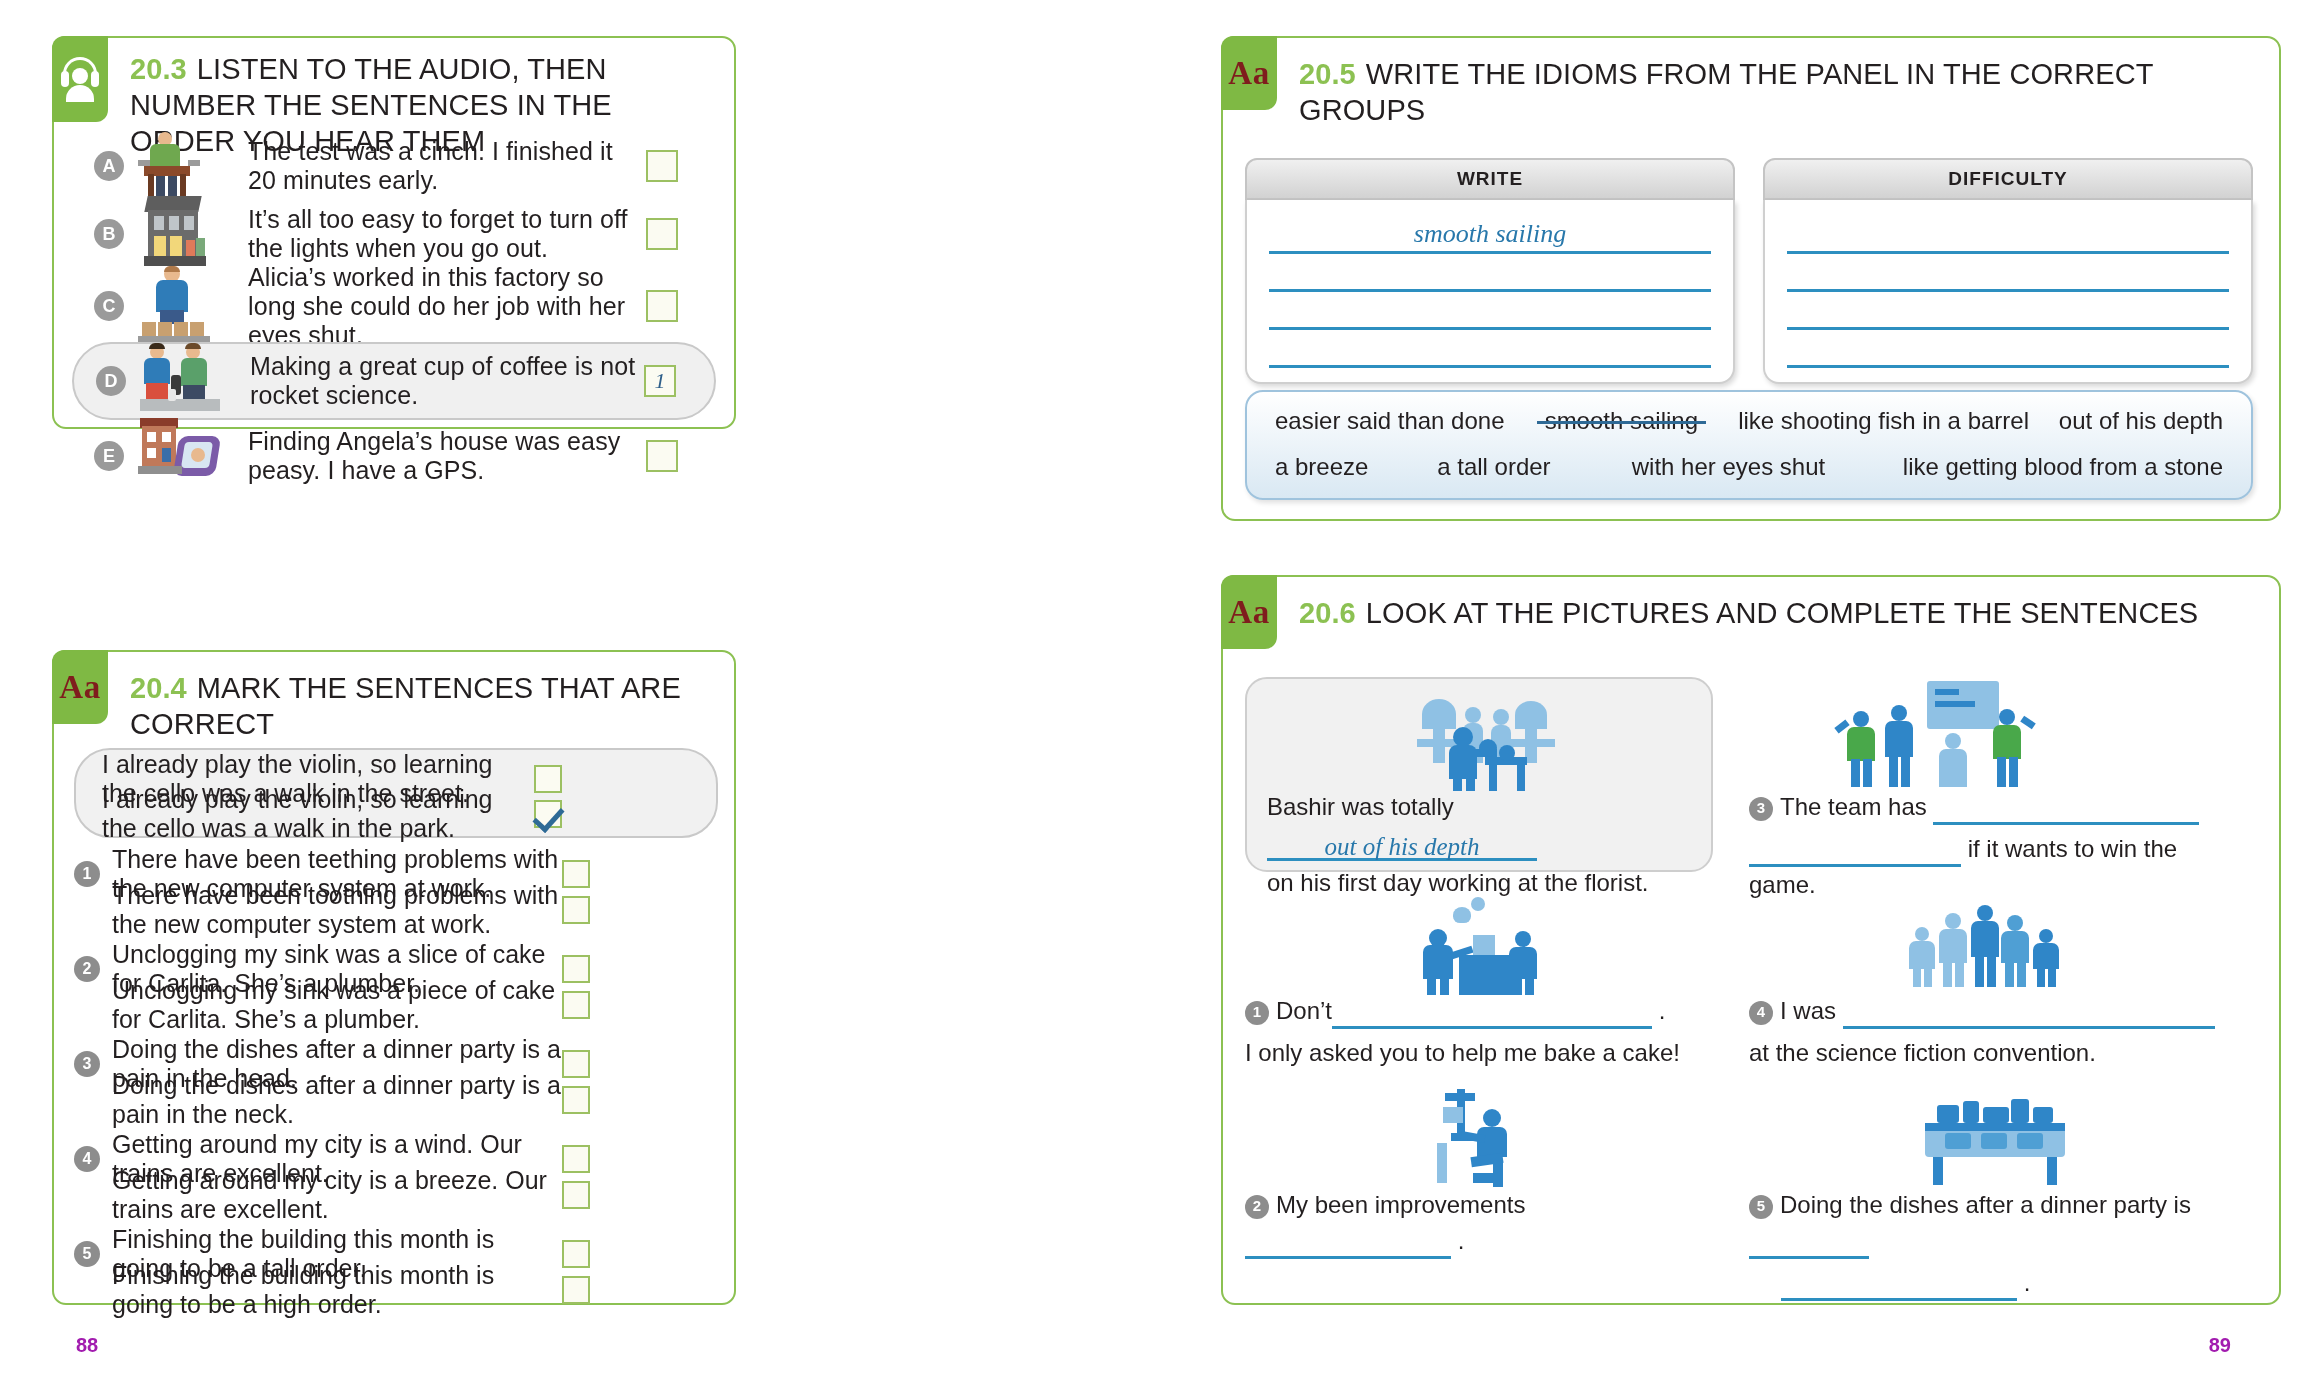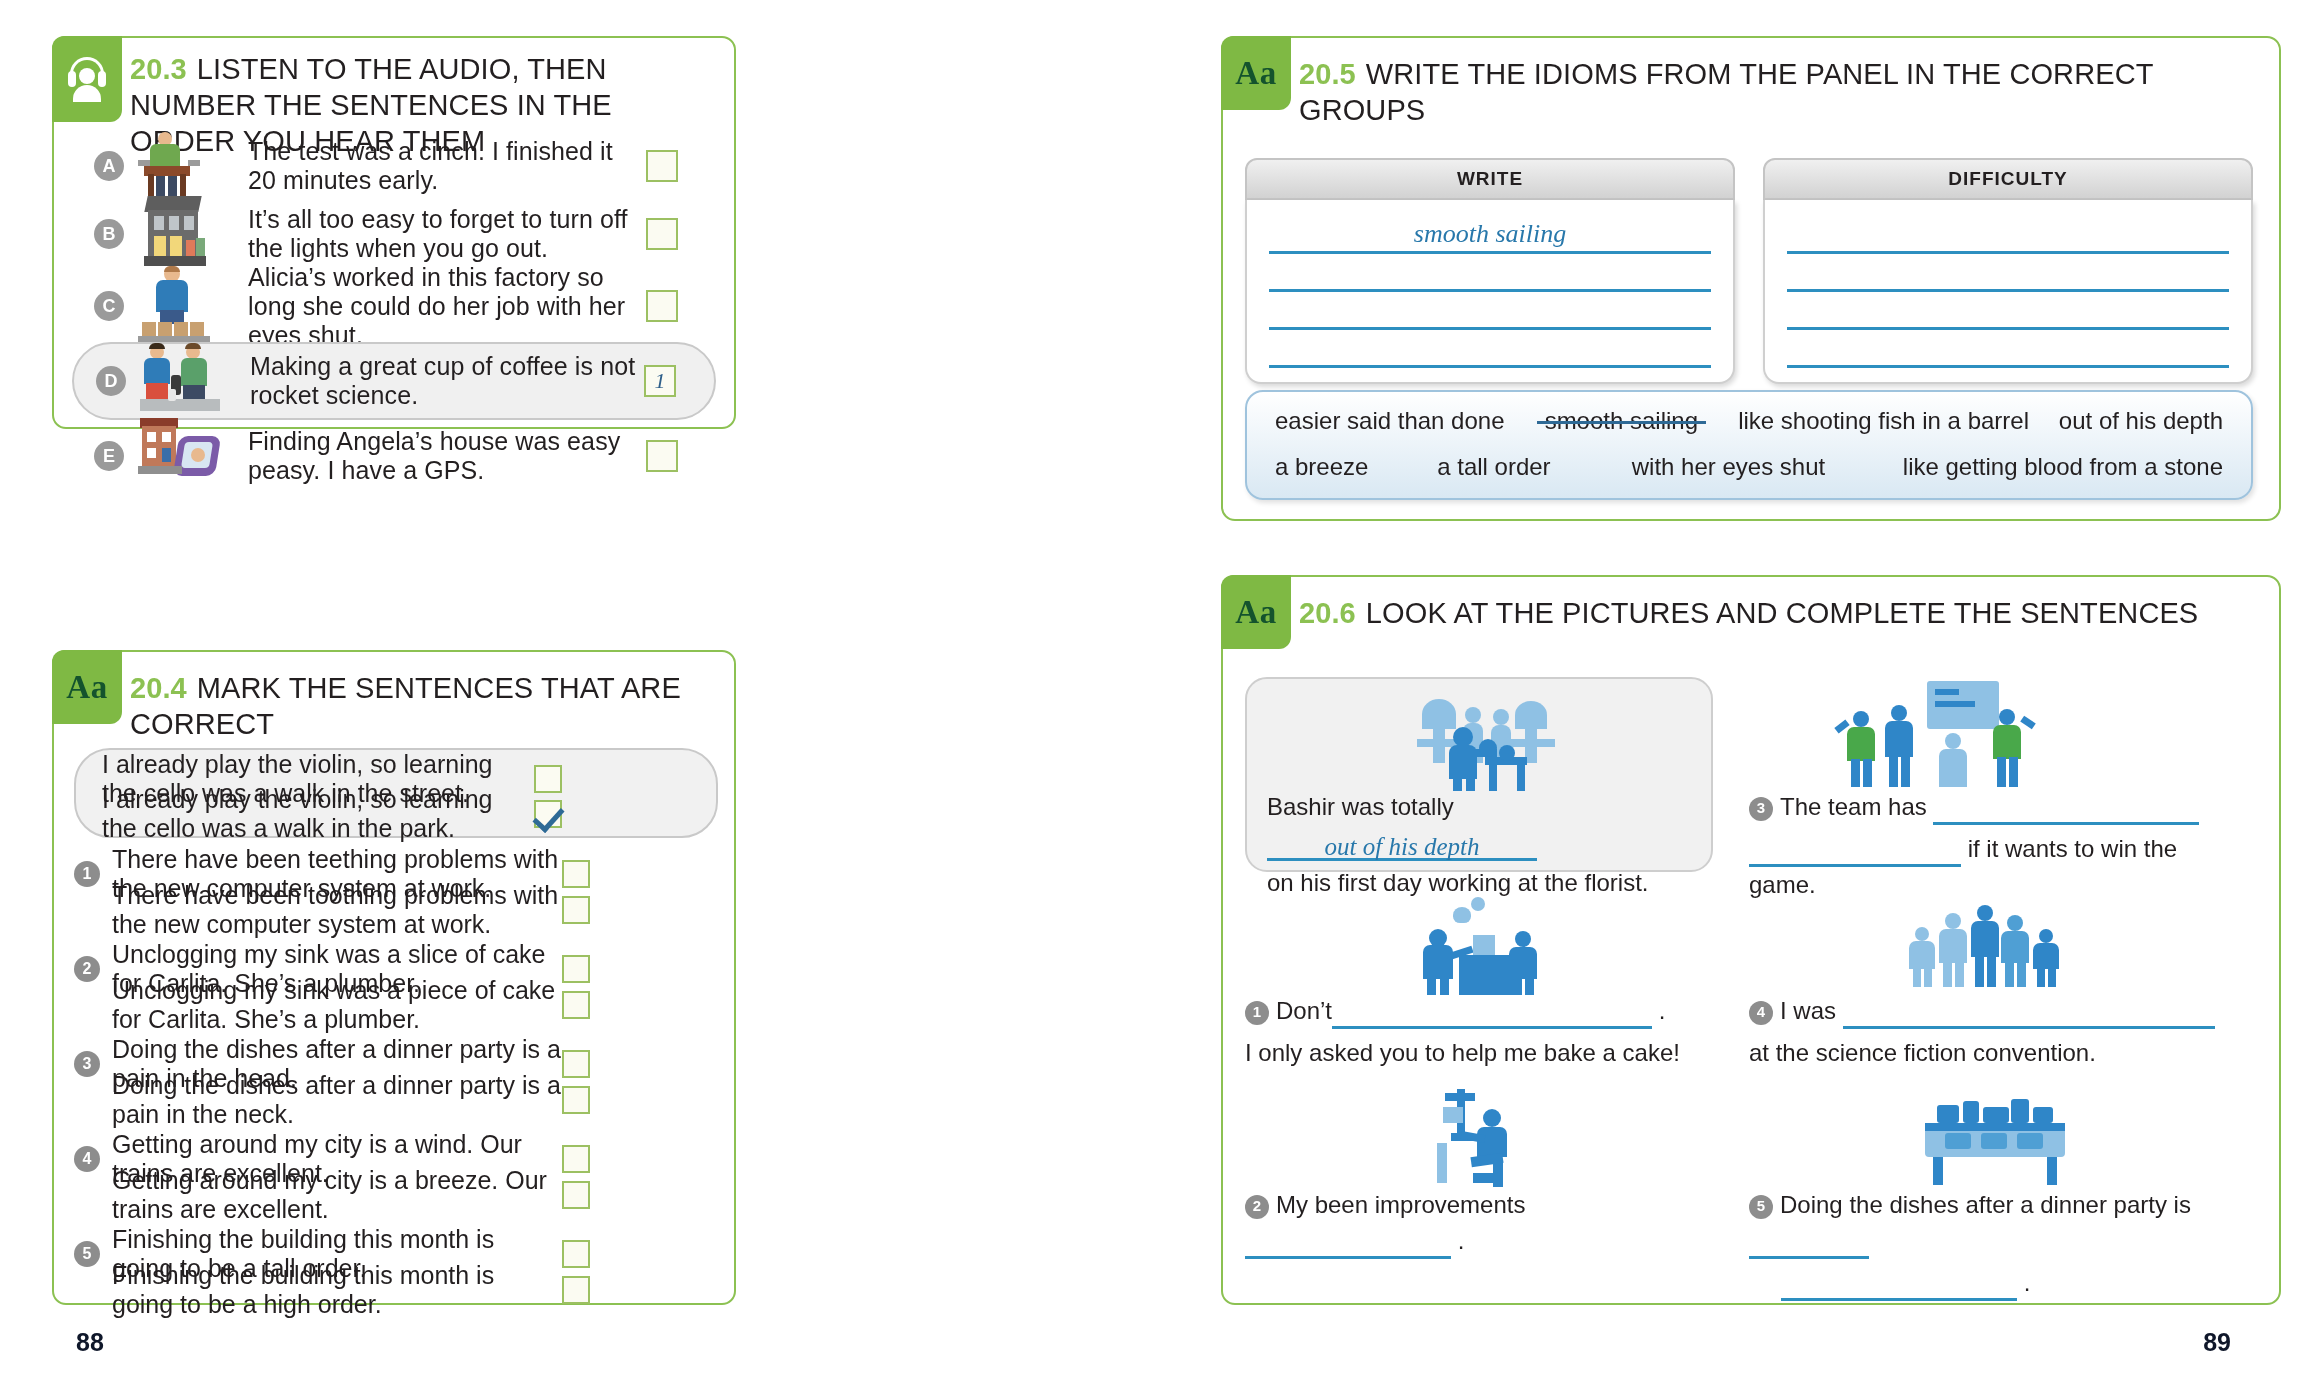--- a/index.html
+++ b/index.html
@@ -17,25 +17,25 @@
   
   .card {
     position: absolute;
     border: 2px solid #8cc152;
     border-radius: 14px;
     background: #fff;
   }
   .card-head { position: relative; height: 86px; }
   .head-badge {
     position: absolute; left: -2px; top: -2px;
-    width: 70px; height: 86px;
+    width: 56px; height: 86px;
     background: #7fb944;
     border-radius: 12px 0 12px 0;
     display: flex; align-items: center; justify-content: center;
-    color: #14532d;
+    color: #7f1d1d;
     font-size: 33px; font-weight: bold;
     font-family: "Liberation Serif", serif;
     letter-spacing: .5px;
   }
   .head-badge.audio { font-family: "DejaVu Sans", sans-serif; }
   .headset {
     width: 40px; height: 44px; position: relative;
   }
   .headset .band {
     position: absolute; left: 3px; top: 0; width: 34px; height: 20px;
@@ -189,21 +189,21 @@
   }
   .mini-num {
     display: inline-flex; width: 24px; height: 24px; border-radius: 50%;
     background: #8d8d8d; color: #fff; font-size: 15px; font-weight: bold;
     align-items: center; justify-content: center;
     vertical-align: middle; margin-right: 7px;
   }
 
   .page-num {
     position: absolute; bottom: 22px;
-    font-size: 25px; font-weight: bold; color: #0f172a;
+    font-size: 20px; font-weight: bold; color: #a21caf;
   }
 
   
   .silh { position: relative; }
   .sh { position: absolute; background: #2f86c8; }
   .sh.lt { background: #8fc1e4; }
   .sh.md { background: #4f9fd4; }
 </style>
 </head>
 <body>

